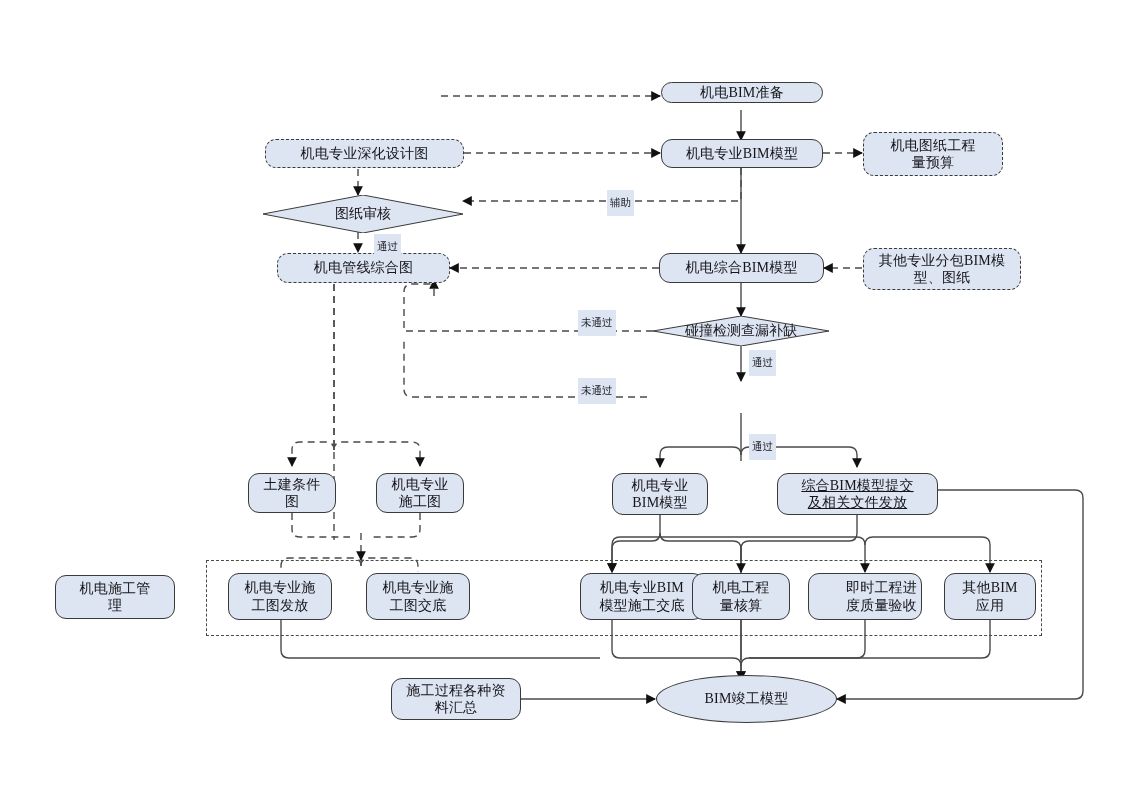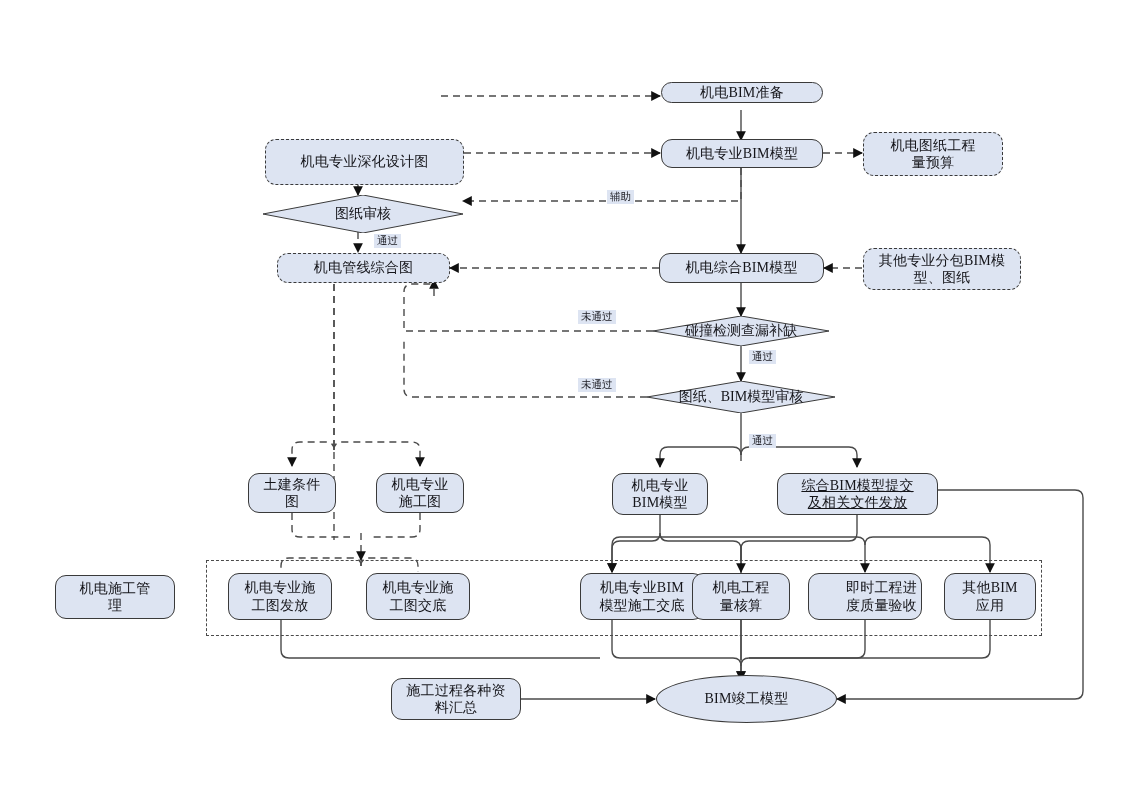--- a/index.html
+++ b/index.html
@@ -69,21 +69,21 @@
     justify-content: center;
     font-size: 14px;
     color: #15151a;
     white-space: nowrap;
   }
   .edge-label {
     position: absolute;
     background: #dde4f2;
     color: #1b1b22;
     font-size: 10.5px;
-    padding: 1px 3px;
+    padding: 7px 3px;
     line-height: 1.1;
     white-space: nowrap;
   }
   .group-box {
     position: absolute;
     box-sizing: border-box;
     border: 1.4px dashed #4a4a4a;
     background: transparent;
   }
 </style>
@@ -168,21 +168,21 @@
 
       <path d="M 938 490 L 1075 490 Q 1083 490 1083 498 L 1083 691 Q 1083 699 1075 699 L 837 699" marker-end="url(#arrow)"></path>
     </g>
   </svg>
 
   <div class="group-box" style="left:206px; top:560px; width:836px; height:76px;"></div>
 
 
   <div class="node rounded" style="left:661px; top:82px; width:162px; height:21px;">机电BIM准备</div>
 
-  <div class="node rounded dashed" style="left:265px; top:139px; width:199px; height:46px;">机电专业深化设计图</div>
+  <div class="node rounded dashed" style="left:265px; top:139px; width:199px; height:29px;">机电专业深化设计图</div>
 
   <div class="node rounded" style="left:661px; top:139px; width:162px; height:29px;">机电专业BIM模型</div>
 
   <div class="node rounded dashed" style="left:863px; top:132px; width:140px; height:44px;">机电图纸工程
 量预算</div>
 
   <div class="diamond-wrap" style="left:263px; top:195px; width:200px; height:38px;">
     <svg width="200" height="38">
       <polygon points="100,0 200,19 100,38 0,19" fill="#dde4f2" stroke="#3a3a3a" stroke-width="1"></polygon>
     </svg>
@@ -196,26 +196,20 @@
   <div class="node rounded dashed" style="left:863px; top:248px; width:158px; height:42px;">其他专业分包BIM模
 型、图纸</div>
 
   <div class="diamond-wrap" style="left:653px; top:316px; width:176px; height:30px;">
     <svg width="176" height="30">
       <polygon points="88,0 176,15 88,30 0,15" fill="#dde4f2" stroke="#3a3a3a" stroke-width="1"></polygon>
     </svg>
     <div class="diamond-label">碰撞检测查漏补缺</div>
   </div>
 
-  <div class="diamond-wrap" style="left:647px; top:381px; width:188px; height:32px;">
-    <svg width="188" height="32">
-      <polygon points="94,0 188,16 94,32 0,16" fill="#dde4f2" stroke="#3a3a3a" stroke-width="1"></polygon>
-    </svg>
-    <div class="diamond-label">图纸、BIM模型审核</div>
-  </div>
 
   <div class="node rounded" style="left:248px; top:473px; width:88px; height:40px;">土建条件
 图</div>
 
   <div class="node rounded" style="left:376px; top:473px; width:88px; height:40px;">机电专业
 施工图</div>
 
   <div class="node rounded" style="left:612px; top:473px; width:96px; height:42px;">机电专业
 BIM模型</div>
 

